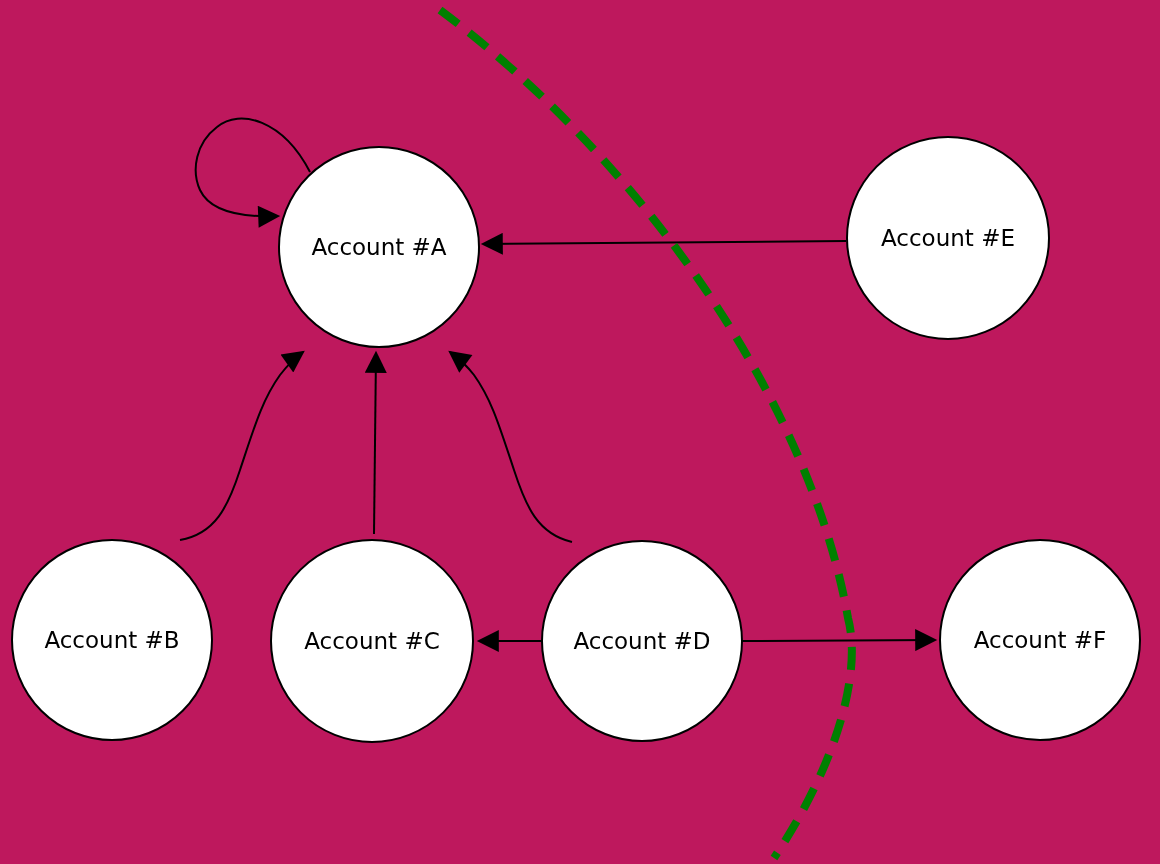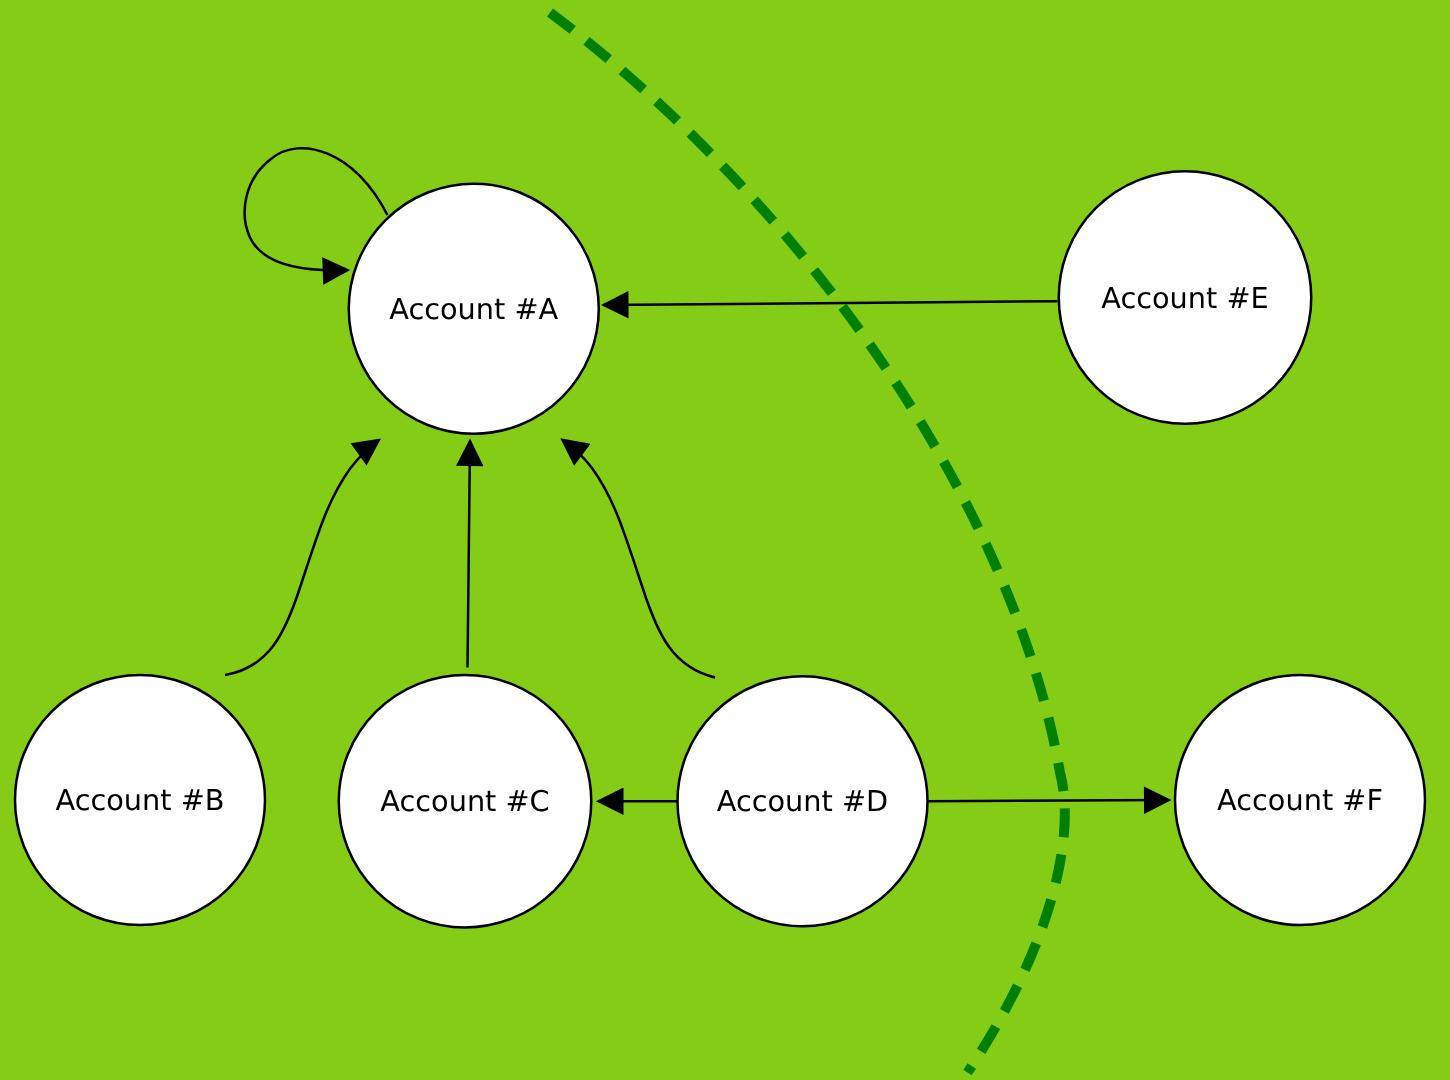--- a/index.html
+++ b/index.html
@@ -4,21 +4,21 @@
 <style>
   html, body {
     margin: 0;
     padding: 0;
     background: #ffffff;
   }
   .canvas {
     position: relative;
     width: 1160px;
     height: 864px;
-    background: #84cc16;
+    background: #be185d;
     overflow: hidden;
   }
   svg { display: block; }
   .node-label {
     font-family: "DejaVu Sans", "Liberation Sans", sans-serif;
     font-size: 23px;
     fill: #000000;
     text-anchor: middle;
   }
   .edge {

